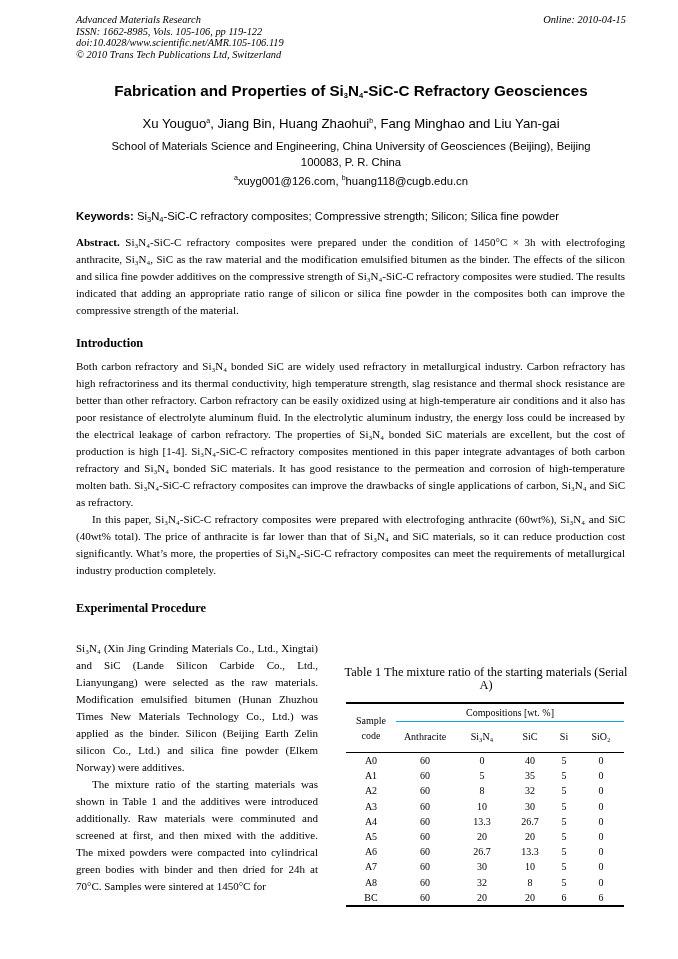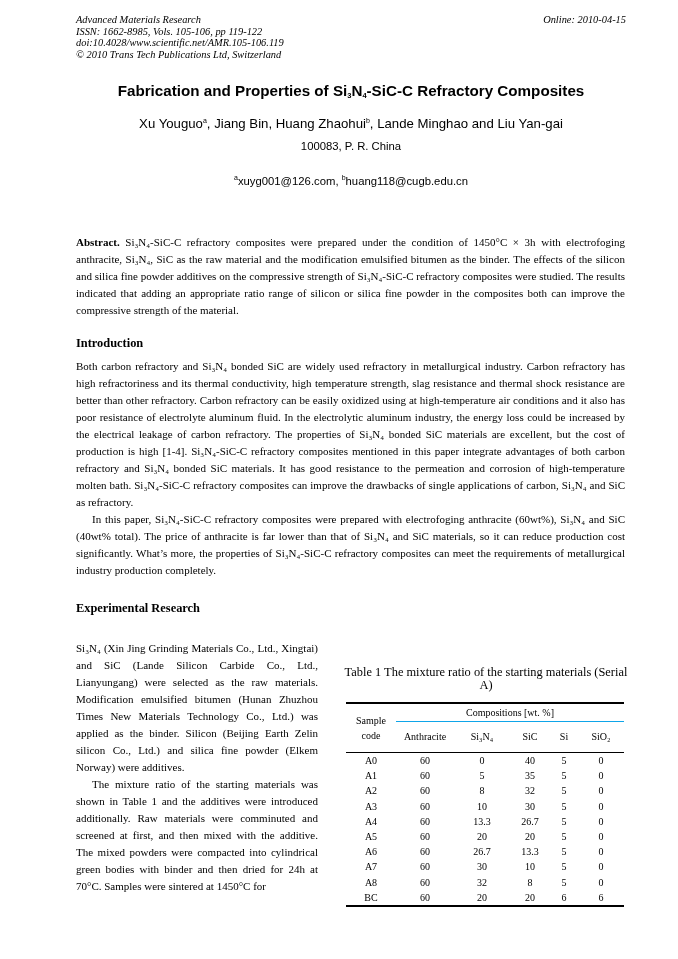--- a/index.html
+++ b/index.html
@@ -43,40 +43,42 @@
 <div class="page">
 
   <div class="hdr">
     <div>Advanced Materials Research</div>
     <div>ISSN: 1662-8985, Vols. 105-106, pp 119-122</div>
     <div>doi:10.4028/www.scientific.net/AMR.105-106.119</div>
     <div>© 2010 Trans Tech Publications Ltd, Switzerland</div>
   </div>
   <div class="hdr-right">Online: 2010-04-15</div>
 
-  <div class="title"><span>Fabrication and Properties of Si</span><sub class="s">3</sub><span>N</span><sub class="s">4</sub><span>-SiC-C Refractory Composites</span></div>
+  <div class="title"><span>Fabrication and Properties of Si</span><sub class="s">3</sub><span>N</span><sub class="s">4</sub><span>-SiC-C Refractory Geosciences</span></div>
 
-  <div class="authors"><span>Xu Youguo</span><sup class="s">a</sup><span>, Jiang Bin, Huang Zhaohui</span><sup class="s">b</sup><span>, Lande Minghao and Liu Yan-gai</span></div>
+  <div class="authors"><span>Xu Youguo</span><sup class="s">a</sup><span>, Jiang Bin, Huang Zhaohui</span><sup class="s">b</sup><span>, Fang Minghao and Liu Yan-gai</span></div>
 
   <div class="affil">
+    <div>School of Materials Science and Engineering, China University of Geosciences (Beijing), Beijing</div>
     <div>100083, P. R. China</div>
   </div>
 
   <div class="emails"><sup class="s">a</sup><span>xuyg001@126.com, </span><sup class="s">b</sup><span>huang118@cugb.edu.cn</span></div>
 
+  <div class="keywords"><b>Keywords:</b><span> Si</span><sub class="s">3</sub><span>N</span><sub class="s">4</sub><span>-SiC-C refractory composites; Compressive strength; Silicon; Silica fine powder</span></div>
 
   <div class="abstract serif"><b>Abstract.</b><span> Si₃N₄-SiC-C refractory composites were prepared under the condition of 1450°C × 3h with electrofoging anthracite, Si₃N₄, SiC as the raw material and the modification emulsified bitumen as the binder. The effects of the silicon and silica fine powder additives on the compressive strength of Si₃N₄-SiC-C refractory composites were studied. The results indicated that adding an appropriate ratio range of silicon or silica fine powder in the composites both can improve the compressive strength of the material.</span></div>
 
   <div class="h2 intro-h">Introduction</div>
   <div class="intro serif">
     <p>Both carbon refractory and Si₃N₄ bonded SiC are widely used refractory in metallurgical industry. Carbon refractory has high refractoriness and its thermal conductivity, high temperature strength, slag resistance and thermal shock resistance are better than other refractory. Carbon refractory can be easily oxidized using at high-temperature air conditions and it also has poor resistance of electrolyte aluminum fluid. In the electrolytic aluminum industry, the energy loss could be increased by the electrical leakage of carbon refractory. The properties of Si₃N₄ bonded SiC materials are excellent, but the cost of production is high [1-4]. Si₃N₄-SiC-C refractory composites mentioned in this paper integrate advantages of both carbon refractory and Si₃N₄ bonded SiC materials. It has good resistance to the permeation and corrosion of high-temperature molten bath. Si₃N₄-SiC-C refractory composites can improve the drawbacks of single applications of carbon, Si₃N₄ and SiC as refractory.</p>
     <p class="indent">In this paper, Si₃N₄-SiC-C refractory composites were prepared with electrofoging anthracite (60wt%), Si₃N₄ and SiC (40wt% total). The price of anthracite is far lower than that of Si₃N₄ and SiC materials, so it can reduce production cost significantly. What’s more, the properties of Si₃N₄-SiC-C refractory composites can meet the requirements of metallurgical industry production completely.</p>
   </div>
 
-  <div class="h2 exp-h">Experimental Research</div>
+  <div class="h2 exp-h">Experimental Procedure</div>
   <div class="exp-col serif">
     <p>Si₃N₄ (Xin Jing Grinding Materials Co., Ltd., Xingtai) and SiC (Lande Silicon Carbide Co., Ltd., Lianyungang) were selected as the raw materials. Modification emulsified bitumen (Hunan Zhuzhou Times New Materials Technology Co., Ltd.) was applied as the binder. Silicon (Beijing Earth Zelin silicon Co., Ltd.) and silica fine powder (Elkem Norway) were additives.</p>
     <p class="indent">The mixture ratio of the starting materials was shown in Table 1 and the additives were introduced additionally. Raw materials were comminuted and screened at first, and then mixed with the additive. The mixed powders were compacted into cylindrical green bodies with binder and then dried for 24h at 70°C. Samples were sintered at 1450°C for</p>
   </div>
 
   <div class="tbl-cap">Table 1 The mixture ratio of the starting materials (Serial A)</div>
 
   <table class="tbl">
     <thead>
       <tr class="r1">

